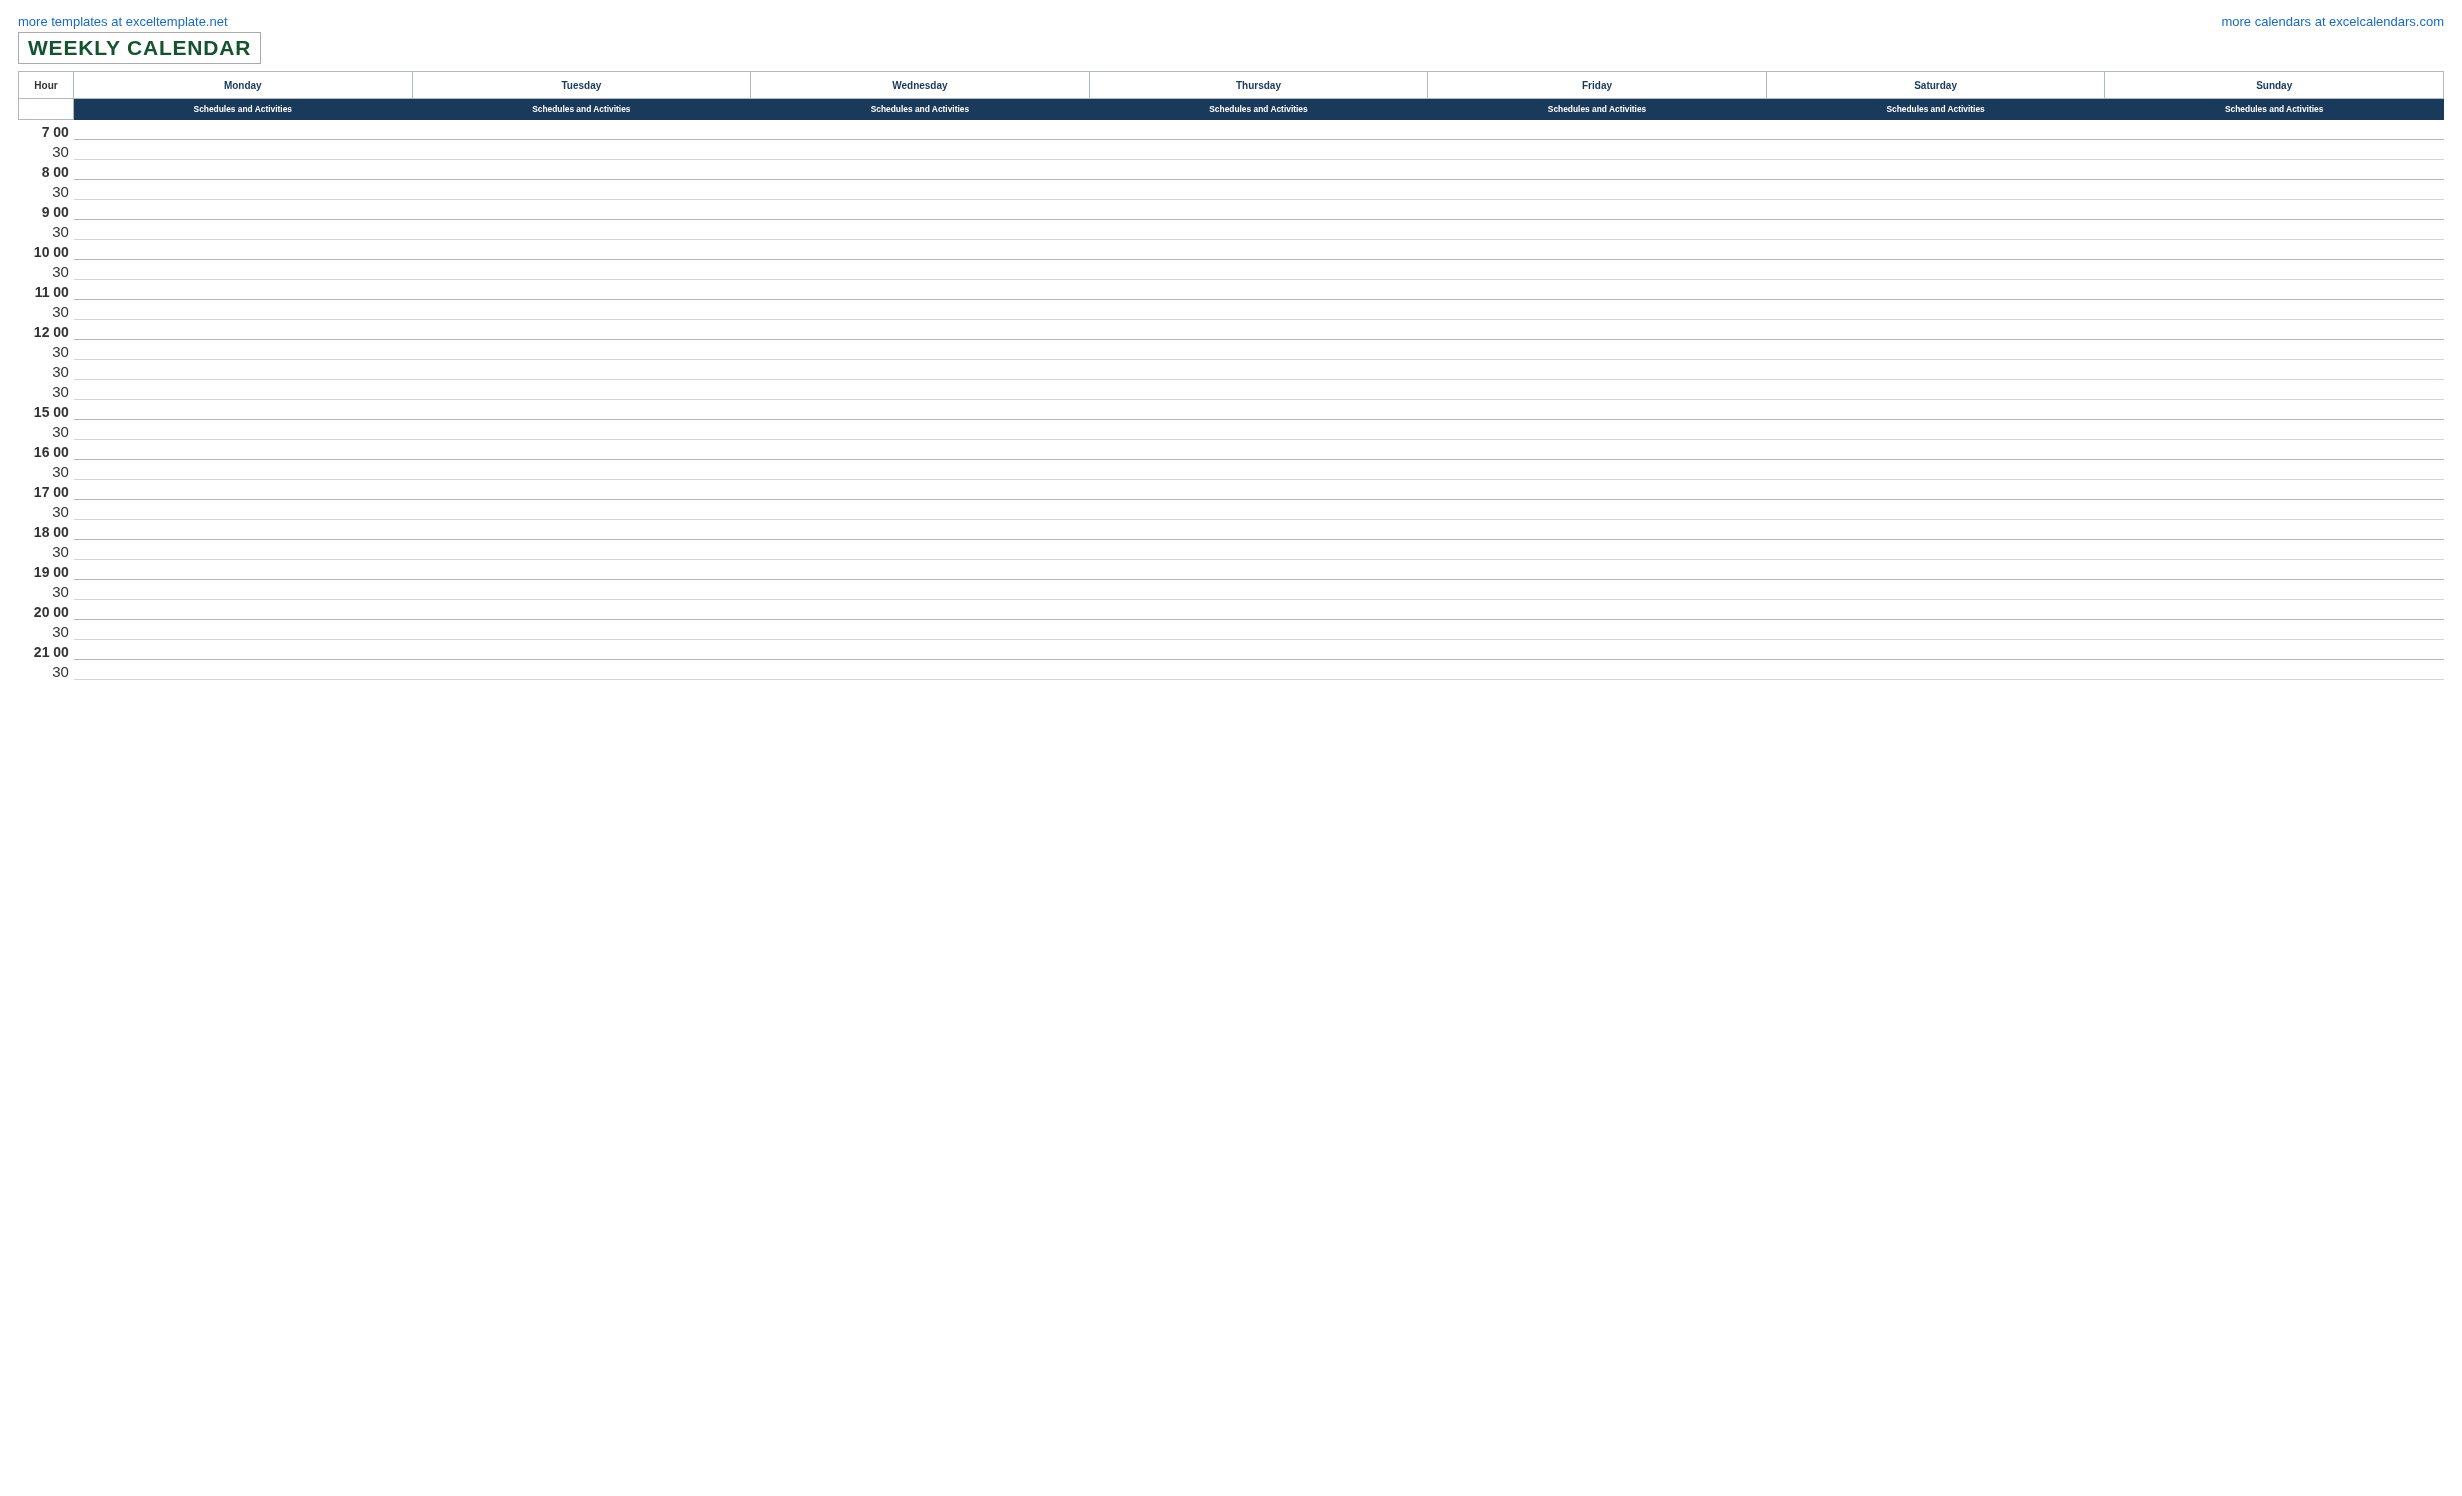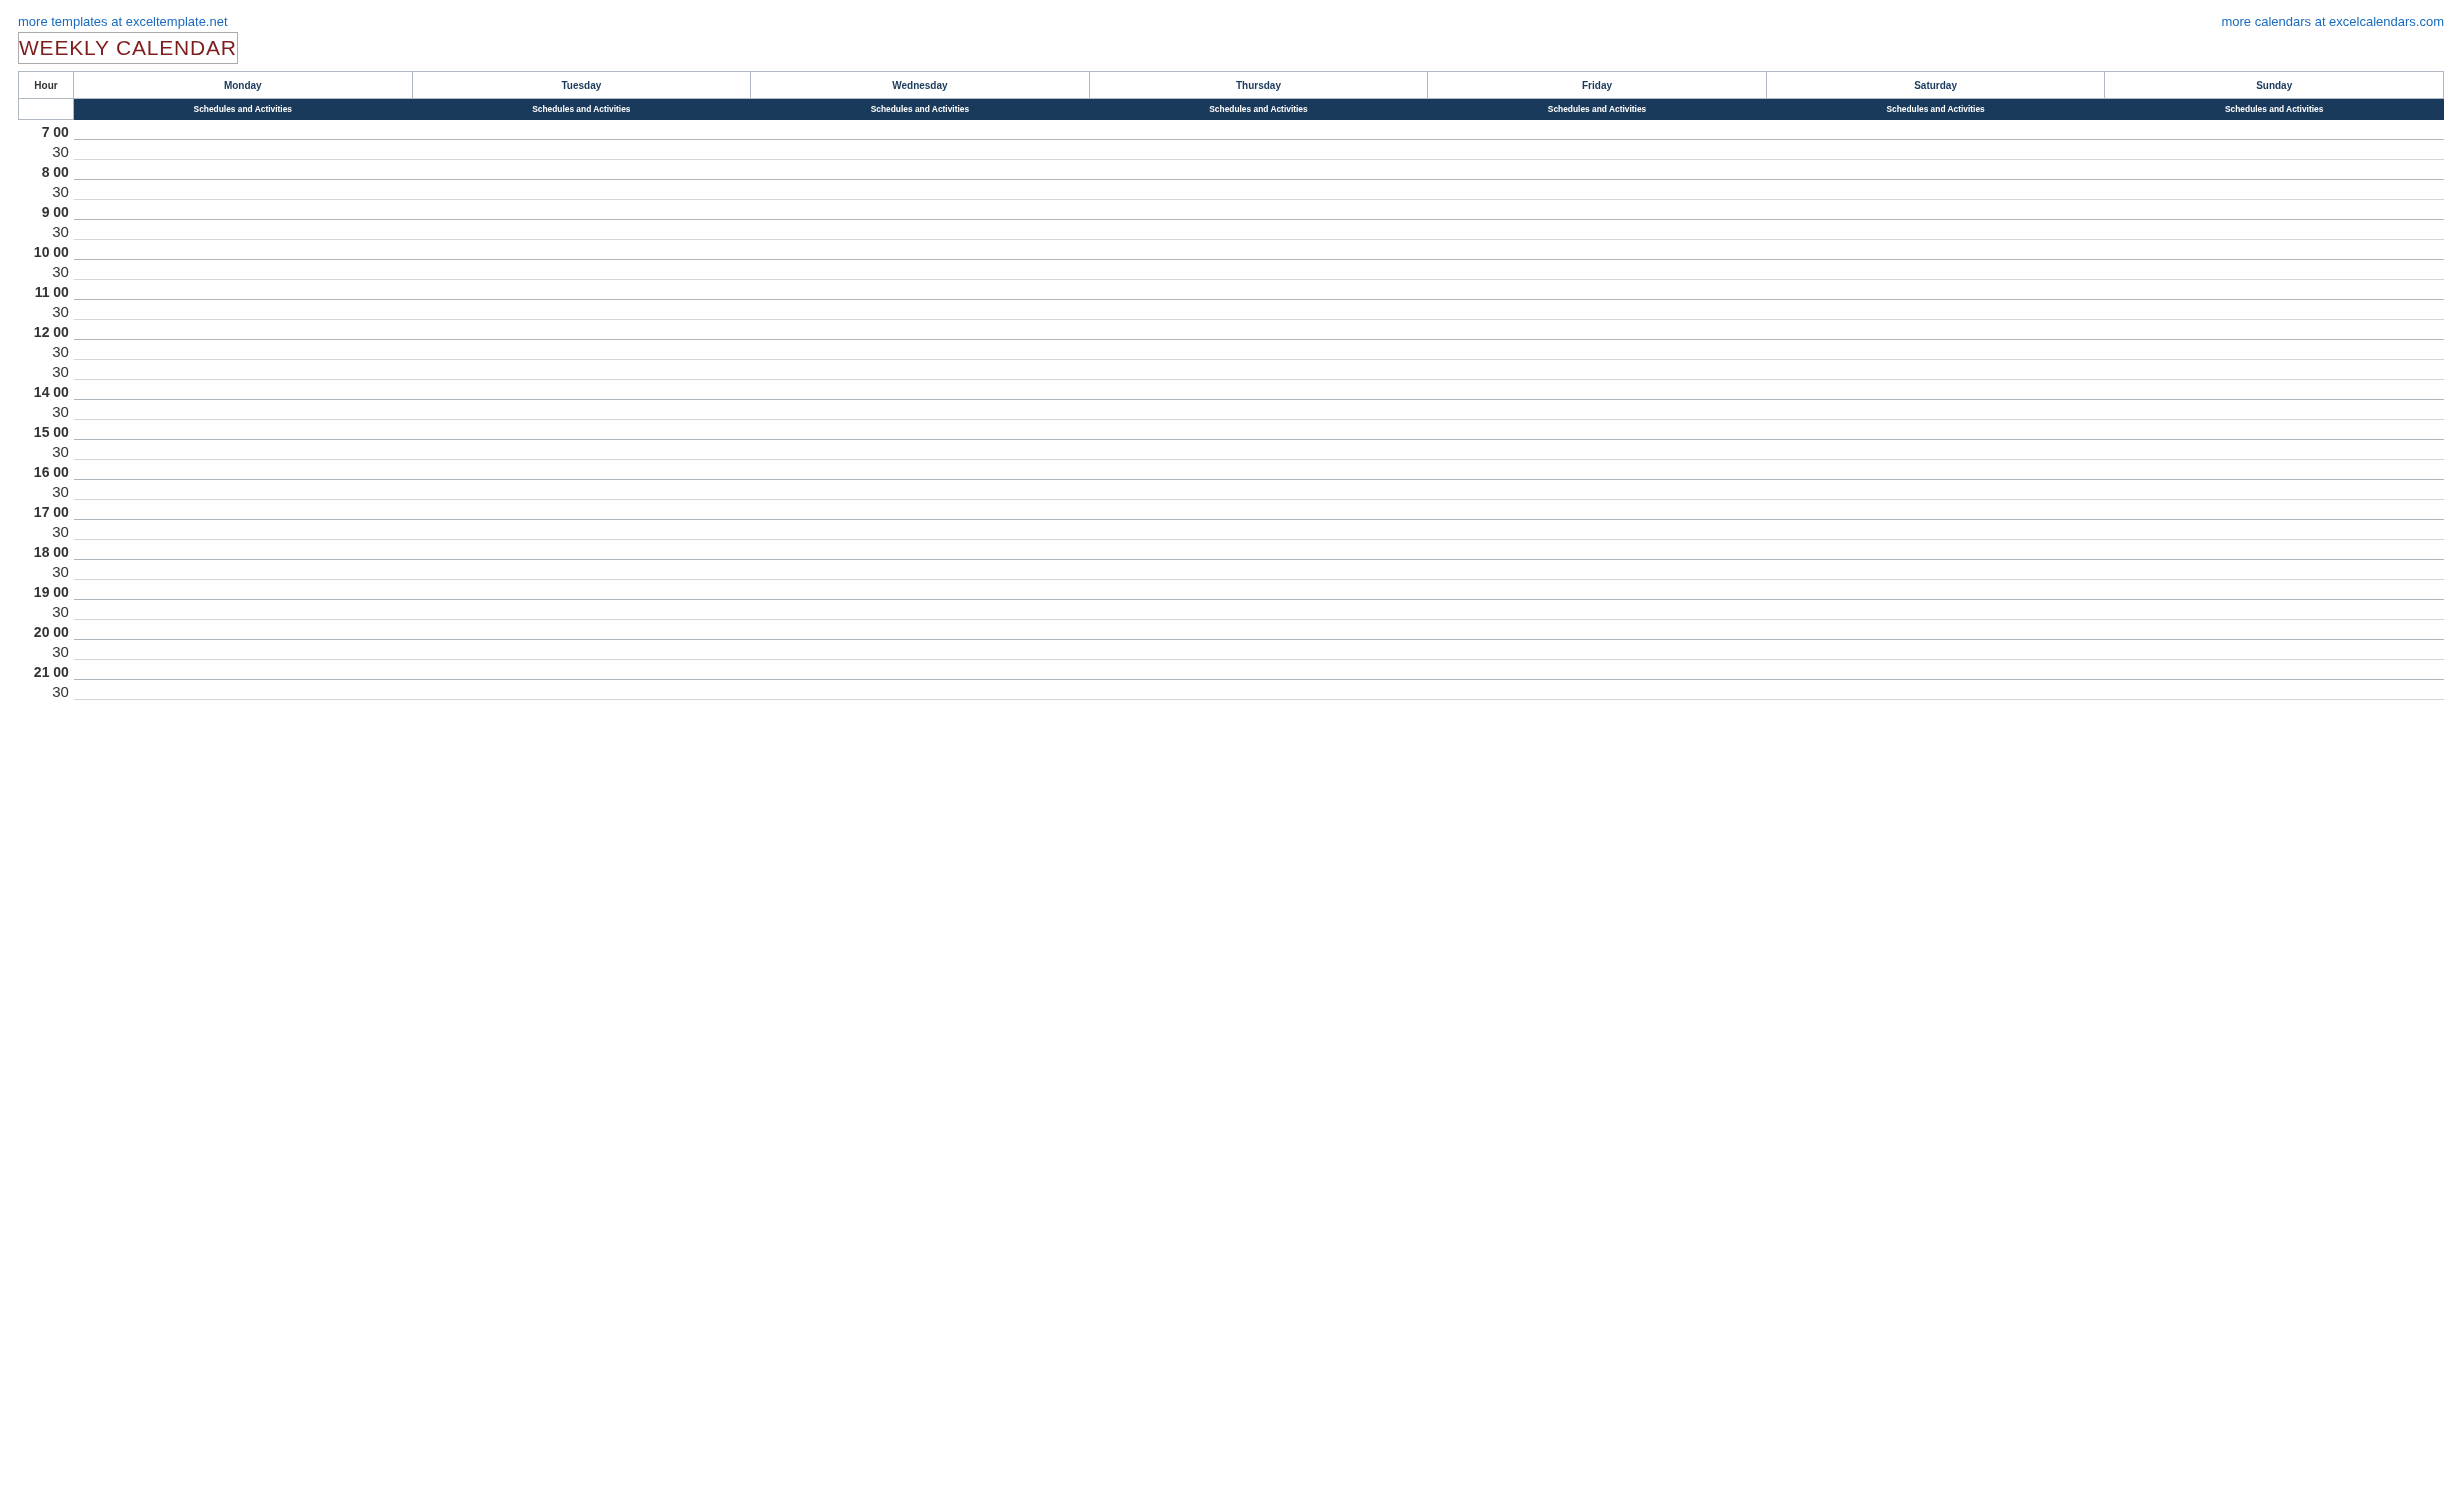--- a/index.html
+++ b/index.html
@@ -13,27 +13,27 @@
       justify-content: space-between;
       margin-bottom: 3px;
     }
     .top-links a {
       font-size: 13px;
       color: #1a6bbf;
       text-decoration: none;
     }
     .page-title {
       font-size: 21px;
-      font-weight: 400;
-      color: #7f1d1d;
+      font-weight: 700;
+      color: #14532d;
       letter-spacing: 0.8px;
       margin-bottom: 7.6px;
       display: inline-block;
       border: 1.5px solid #aaa;
-      padding: 3px 0;
+      padding: 3px 9px;
     }
     table {
       width: 100%;
       border-collapse: collapse;
       font-size: 9px;
     }
     thead tr:first-child th {
       background: #fff;
       border: 0.8px solid #b0b8c1;
       font-weight: bold;
@@ -255,30 +255,20 @@
       <tr class="half-row">
         <td class="hour-cell hour-col">    30</td>
         <td class="activity-cell"></td>
         <td class="activity-cell"></td>
         <td class="activity-cell"></td>
         <td class="activity-cell"></td>
         <td class="activity-cell"></td>
         <td class="activity-cell"></td>
         <td class="activity-cell"></td>
       </tr>
-      <tr>
-        <td class="hour-cell main-hour hour-col">14  00</td>
-        <td class="activity-cell"></td>
-        <td class="activity-cell"></td>
-        <td class="activity-cell"></td>
-        <td class="activity-cell"></td>
-        <td class="activity-cell"></td>
-        <td class="activity-cell"></td>
-        <td class="activity-cell"></td>
-      </tr>
       <tr class="half-row">
         <td class="hour-cell hour-col">    30</td>
         <td class="activity-cell"></td>
         <td class="activity-cell"></td>
         <td class="activity-cell"></td>
         <td class="activity-cell"></td>
         <td class="activity-cell"></td>
         <td class="activity-cell"></td>
         <td class="activity-cell"></td>
       </tr>

